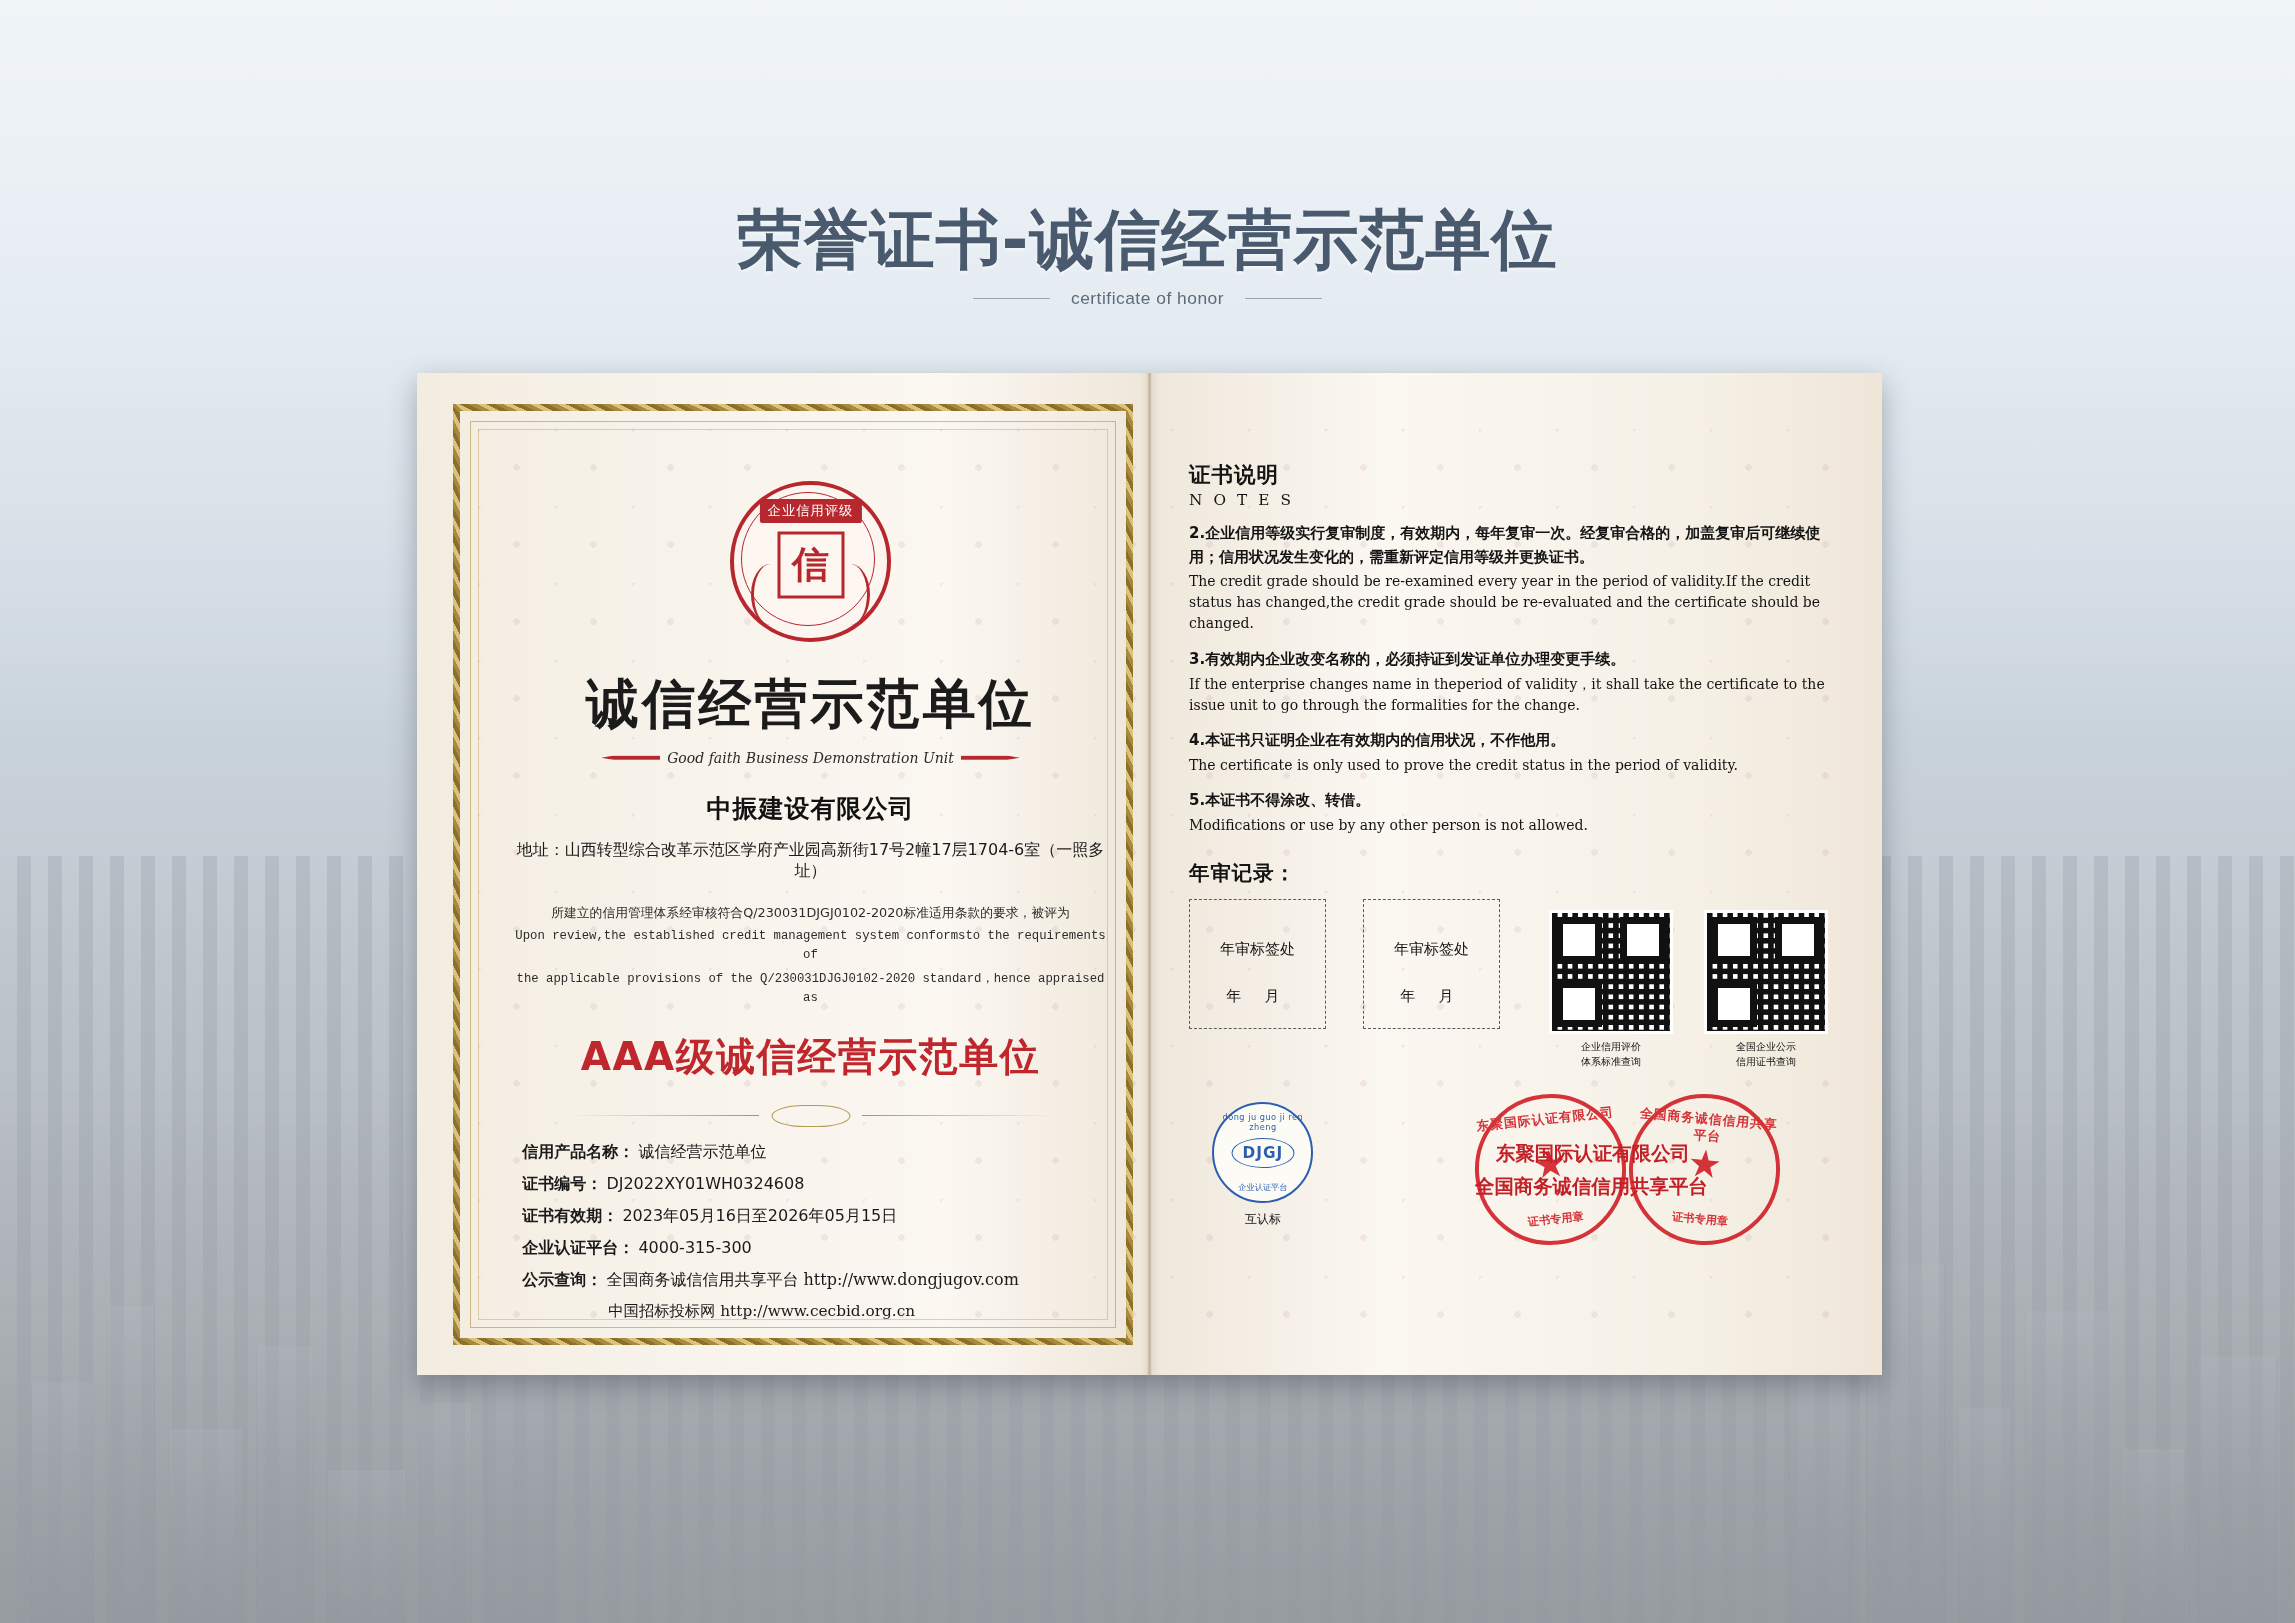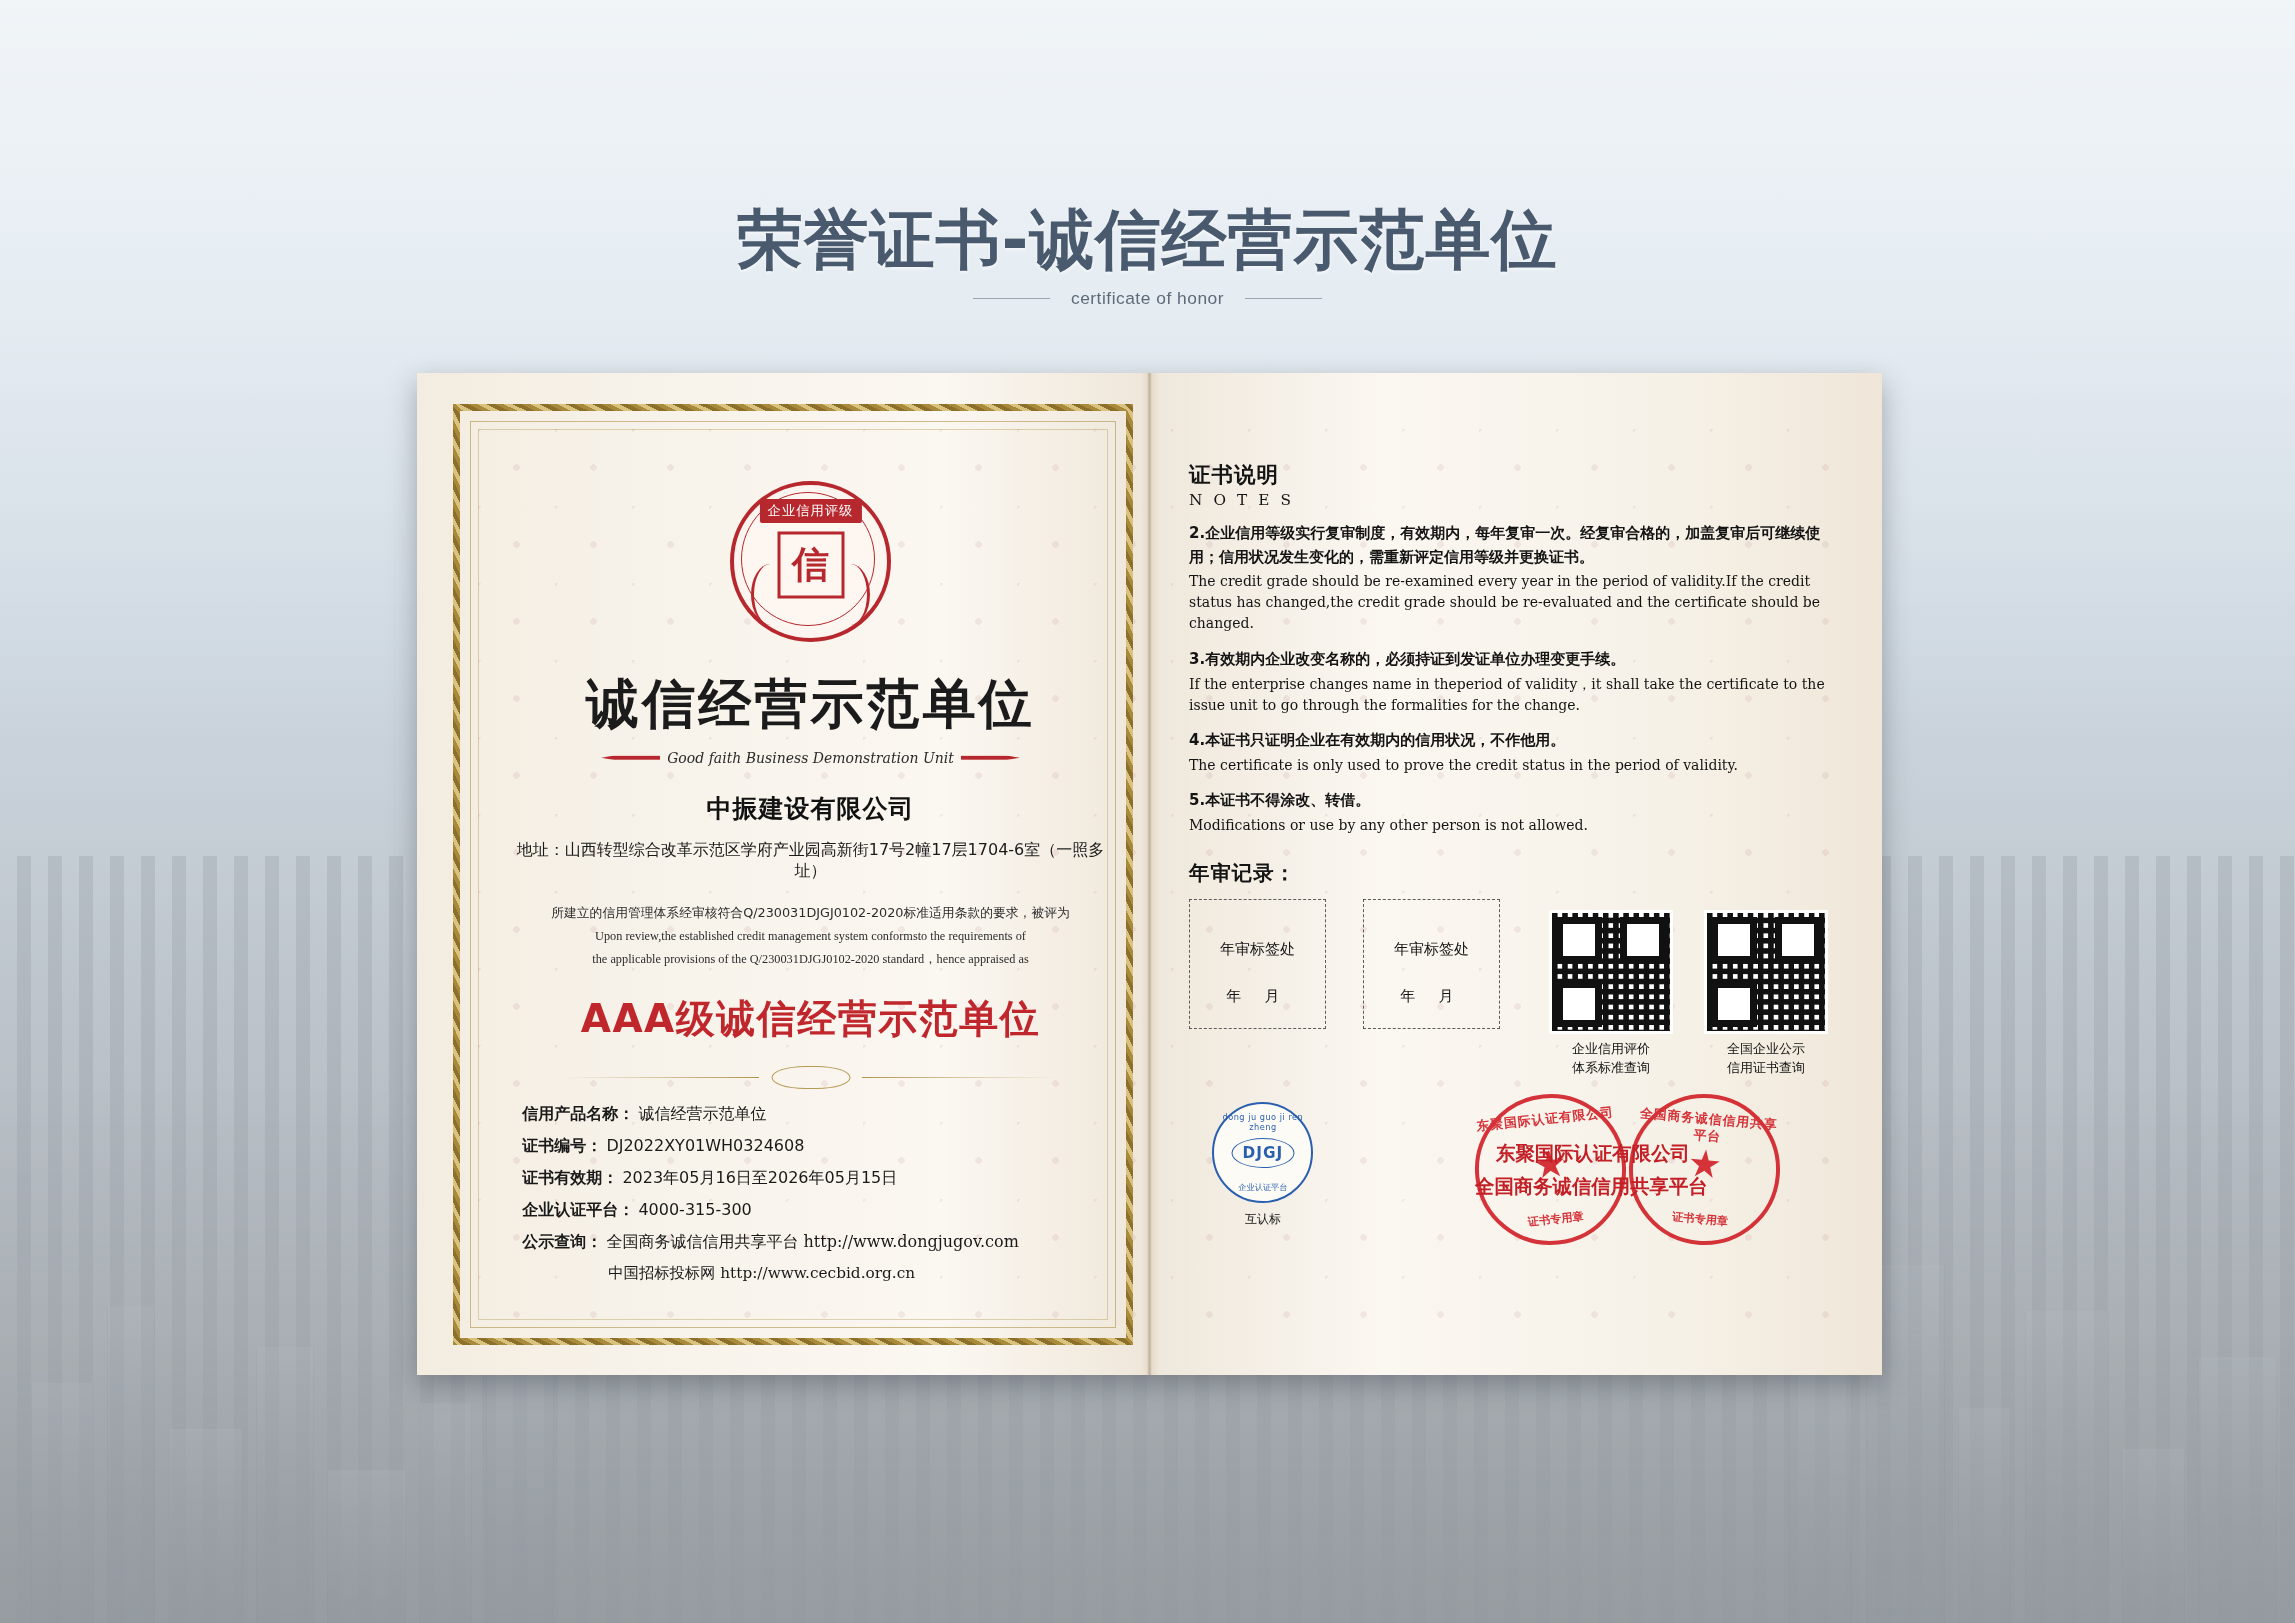--- a/index.html
+++ b/index.html
@@ -271,21 +271,21 @@
     color: #1b1b1b;
   }
   .review-cn {
     margin-top: 20.4px;
     font-size: 12.8px;
     color: #2c2c2c;
     line-height: 1.6;
   }
   .review-en {
     margin-top: 4.1px;
-    font-family: Liberation Serif, serif;
+    font-family: Liberation Mono, monospace;
     font-size: 12.3px;
     color: #2c2c2c;
     line-height: 1.55;
   }
   .grade-title {
     margin-top: 22.5px;
     font-size: 39px;
     font-weight: bold;
     color: #c0272d;
     letter-spacing: 1.5px;
@@ -428,21 +428,21 @@
   .qr::after  { right: 4.1px; top: 4.1px; }
   .qr-corner3 {
     position: absolute;
     left: 4.1px; bottom: 4.1px;
     width: 32px; height: 32px;
     border: 7.2px solid #111;
     background: #fff;
   }
   .qr-caption {
     margin-top: 6.1px;
-    font-size: 13px;
+    font-size: 10px;
     line-height: 1.45;
     text-align: center;
   }
 
   
   .djgj {
     position: absolute;
     left: 20.4px; top: 642px;
     width: 107px; height: 107px;
     text-align: center;

